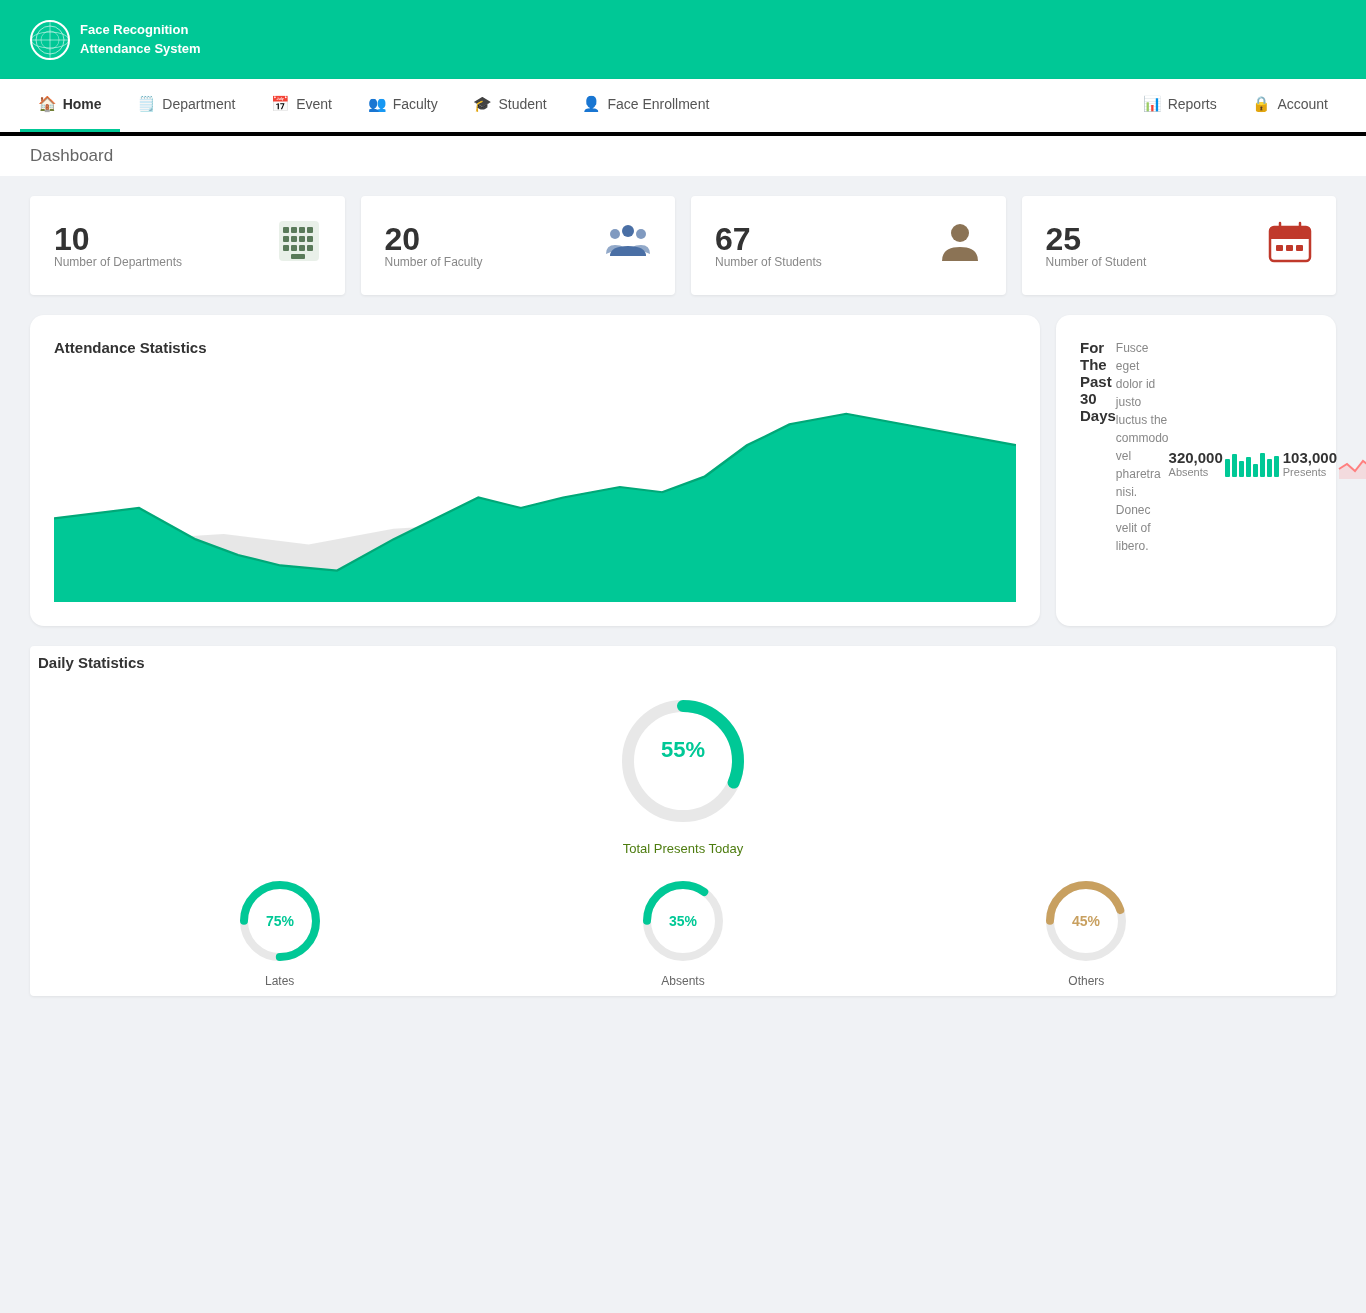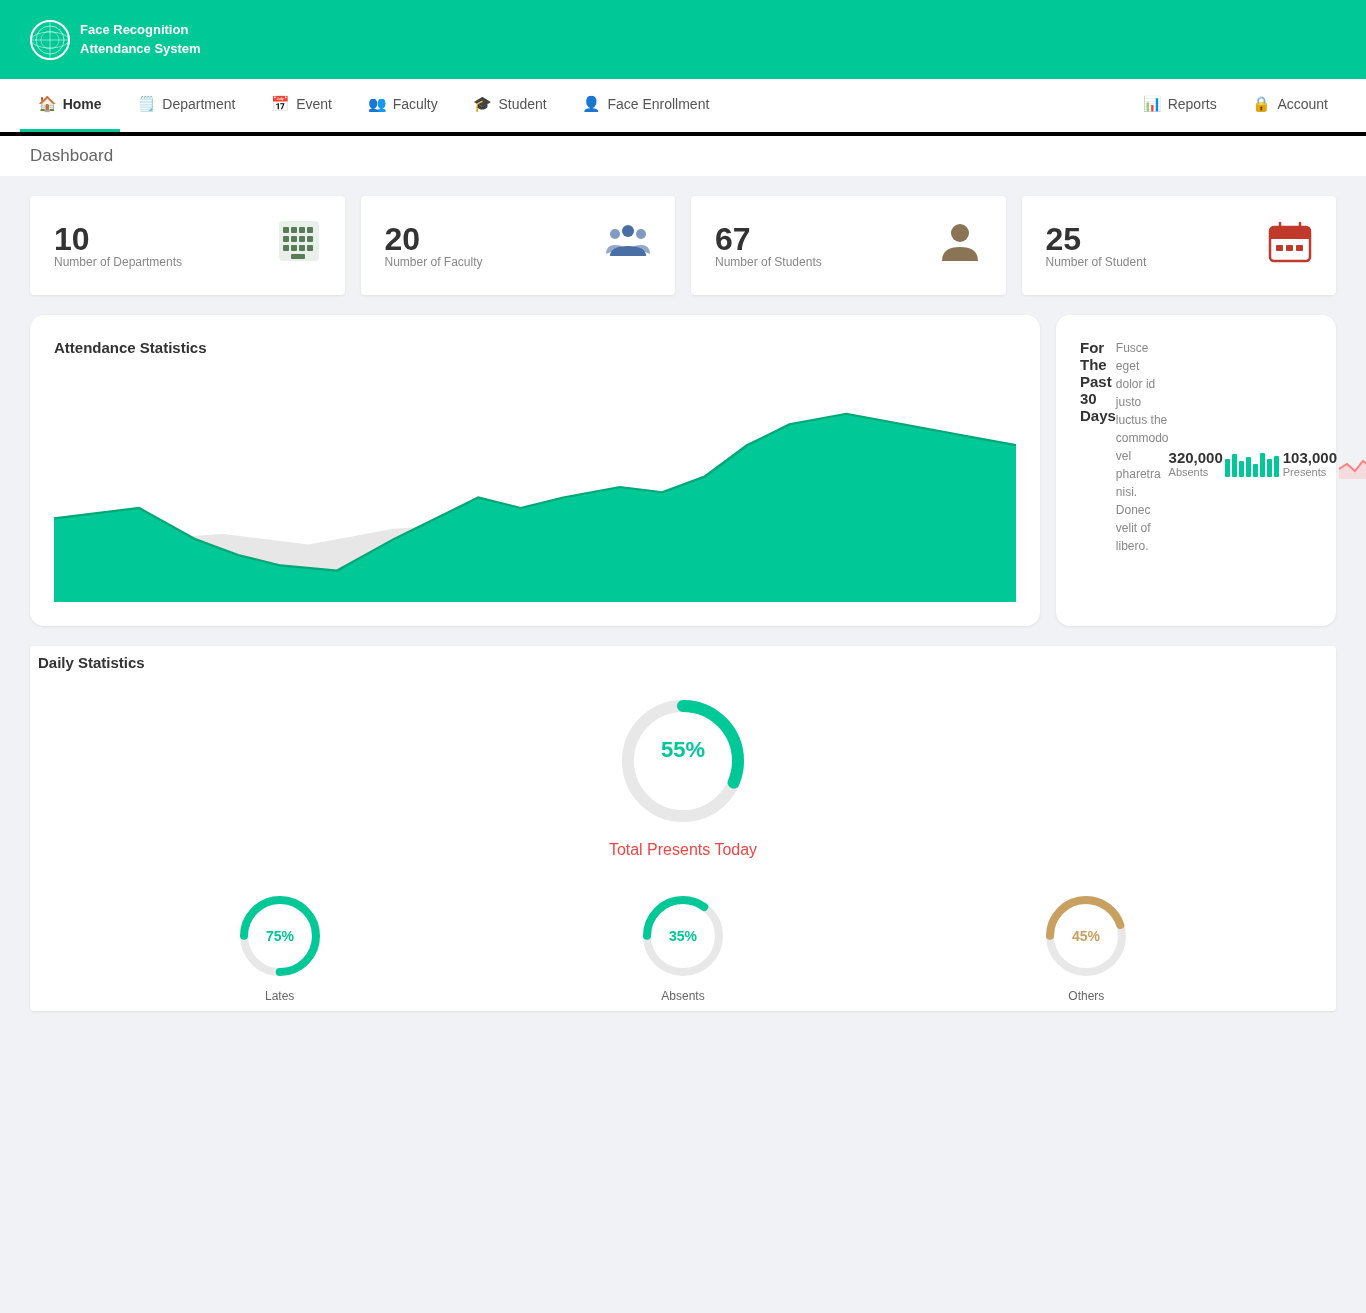--- a/index.html
+++ b/index.html
@@ -197,23 +197,23 @@
       margin-bottom: 20px;
     }
 
     .donut-main-container {
       display: flex;
       justify-content: center;
       margin: 20px 0 10px;
     }
     .donut-label-main {
       text-align: center;
-      font-size: 16px;
-      color: #ef4444;
-      margin-bottom: 32px;
+      font-size: 13px;
+      color: #4d7c0f;
+      margin-bottom: 20px;
     }
 
     .donut-row {
       display: flex;
       justify-content: space-around;
       padding: 0 40px;
     }
     .donut-item {
       display: flex;
       flex-direction: column;

